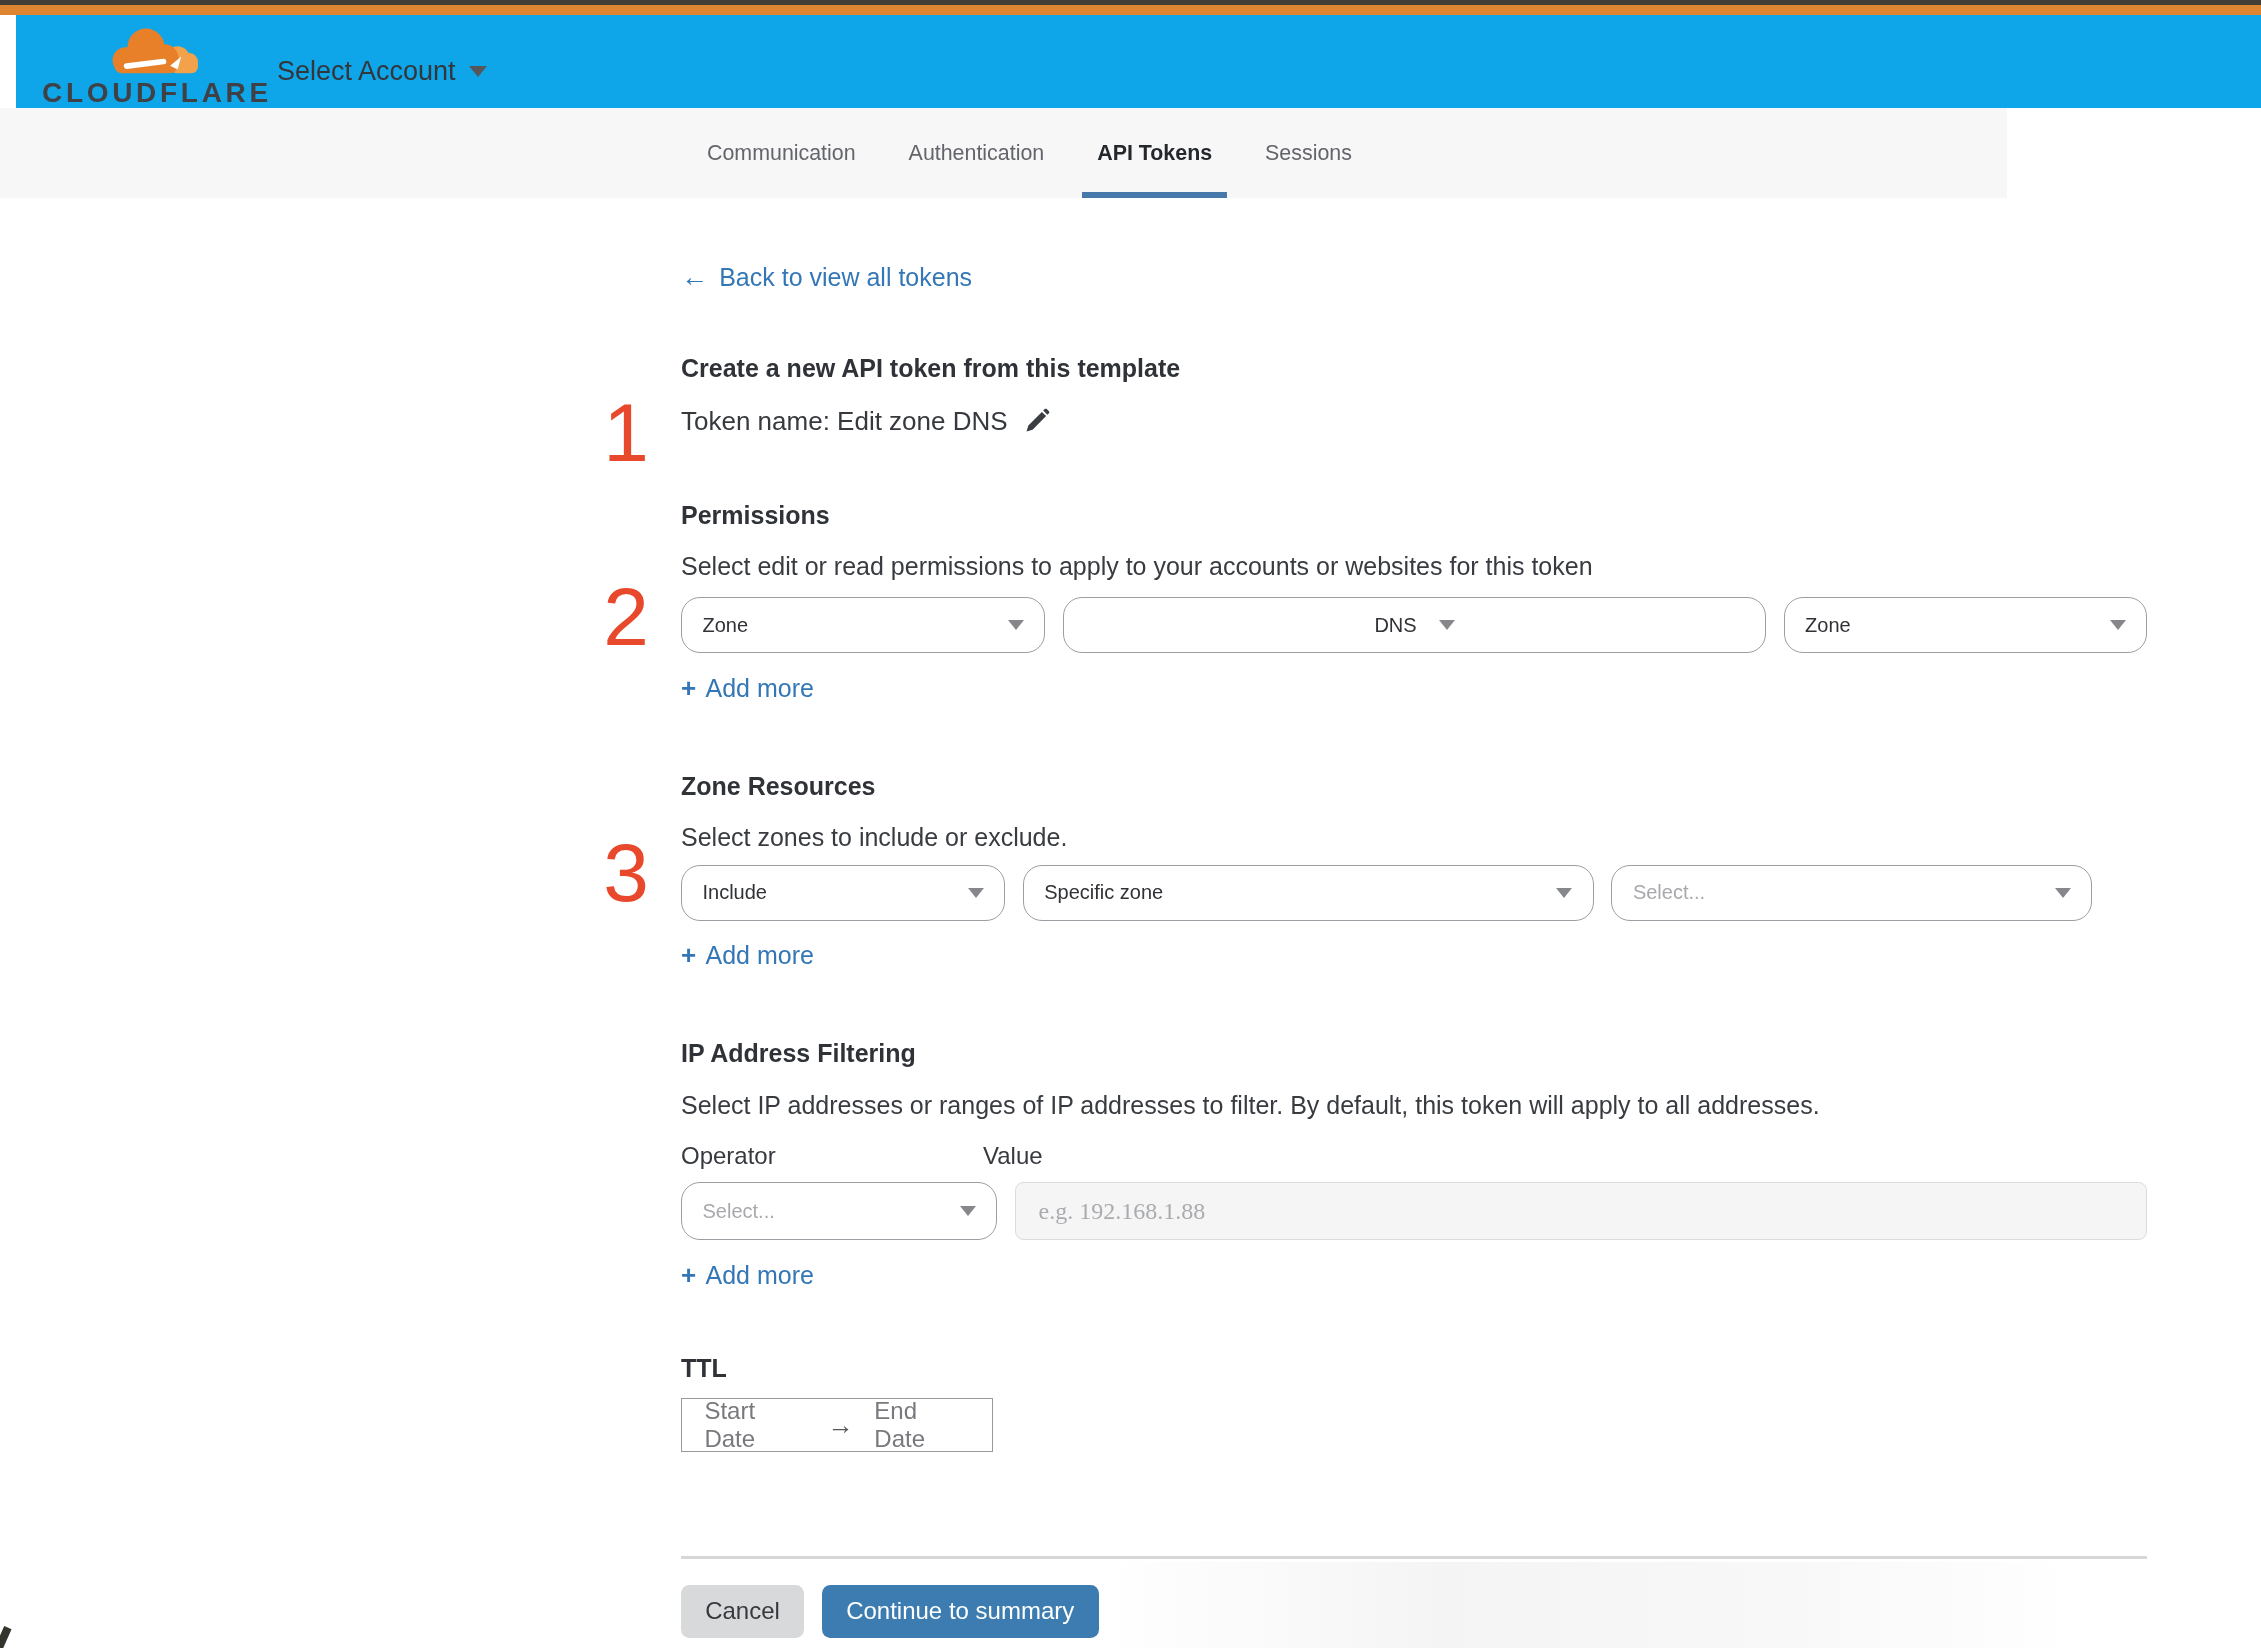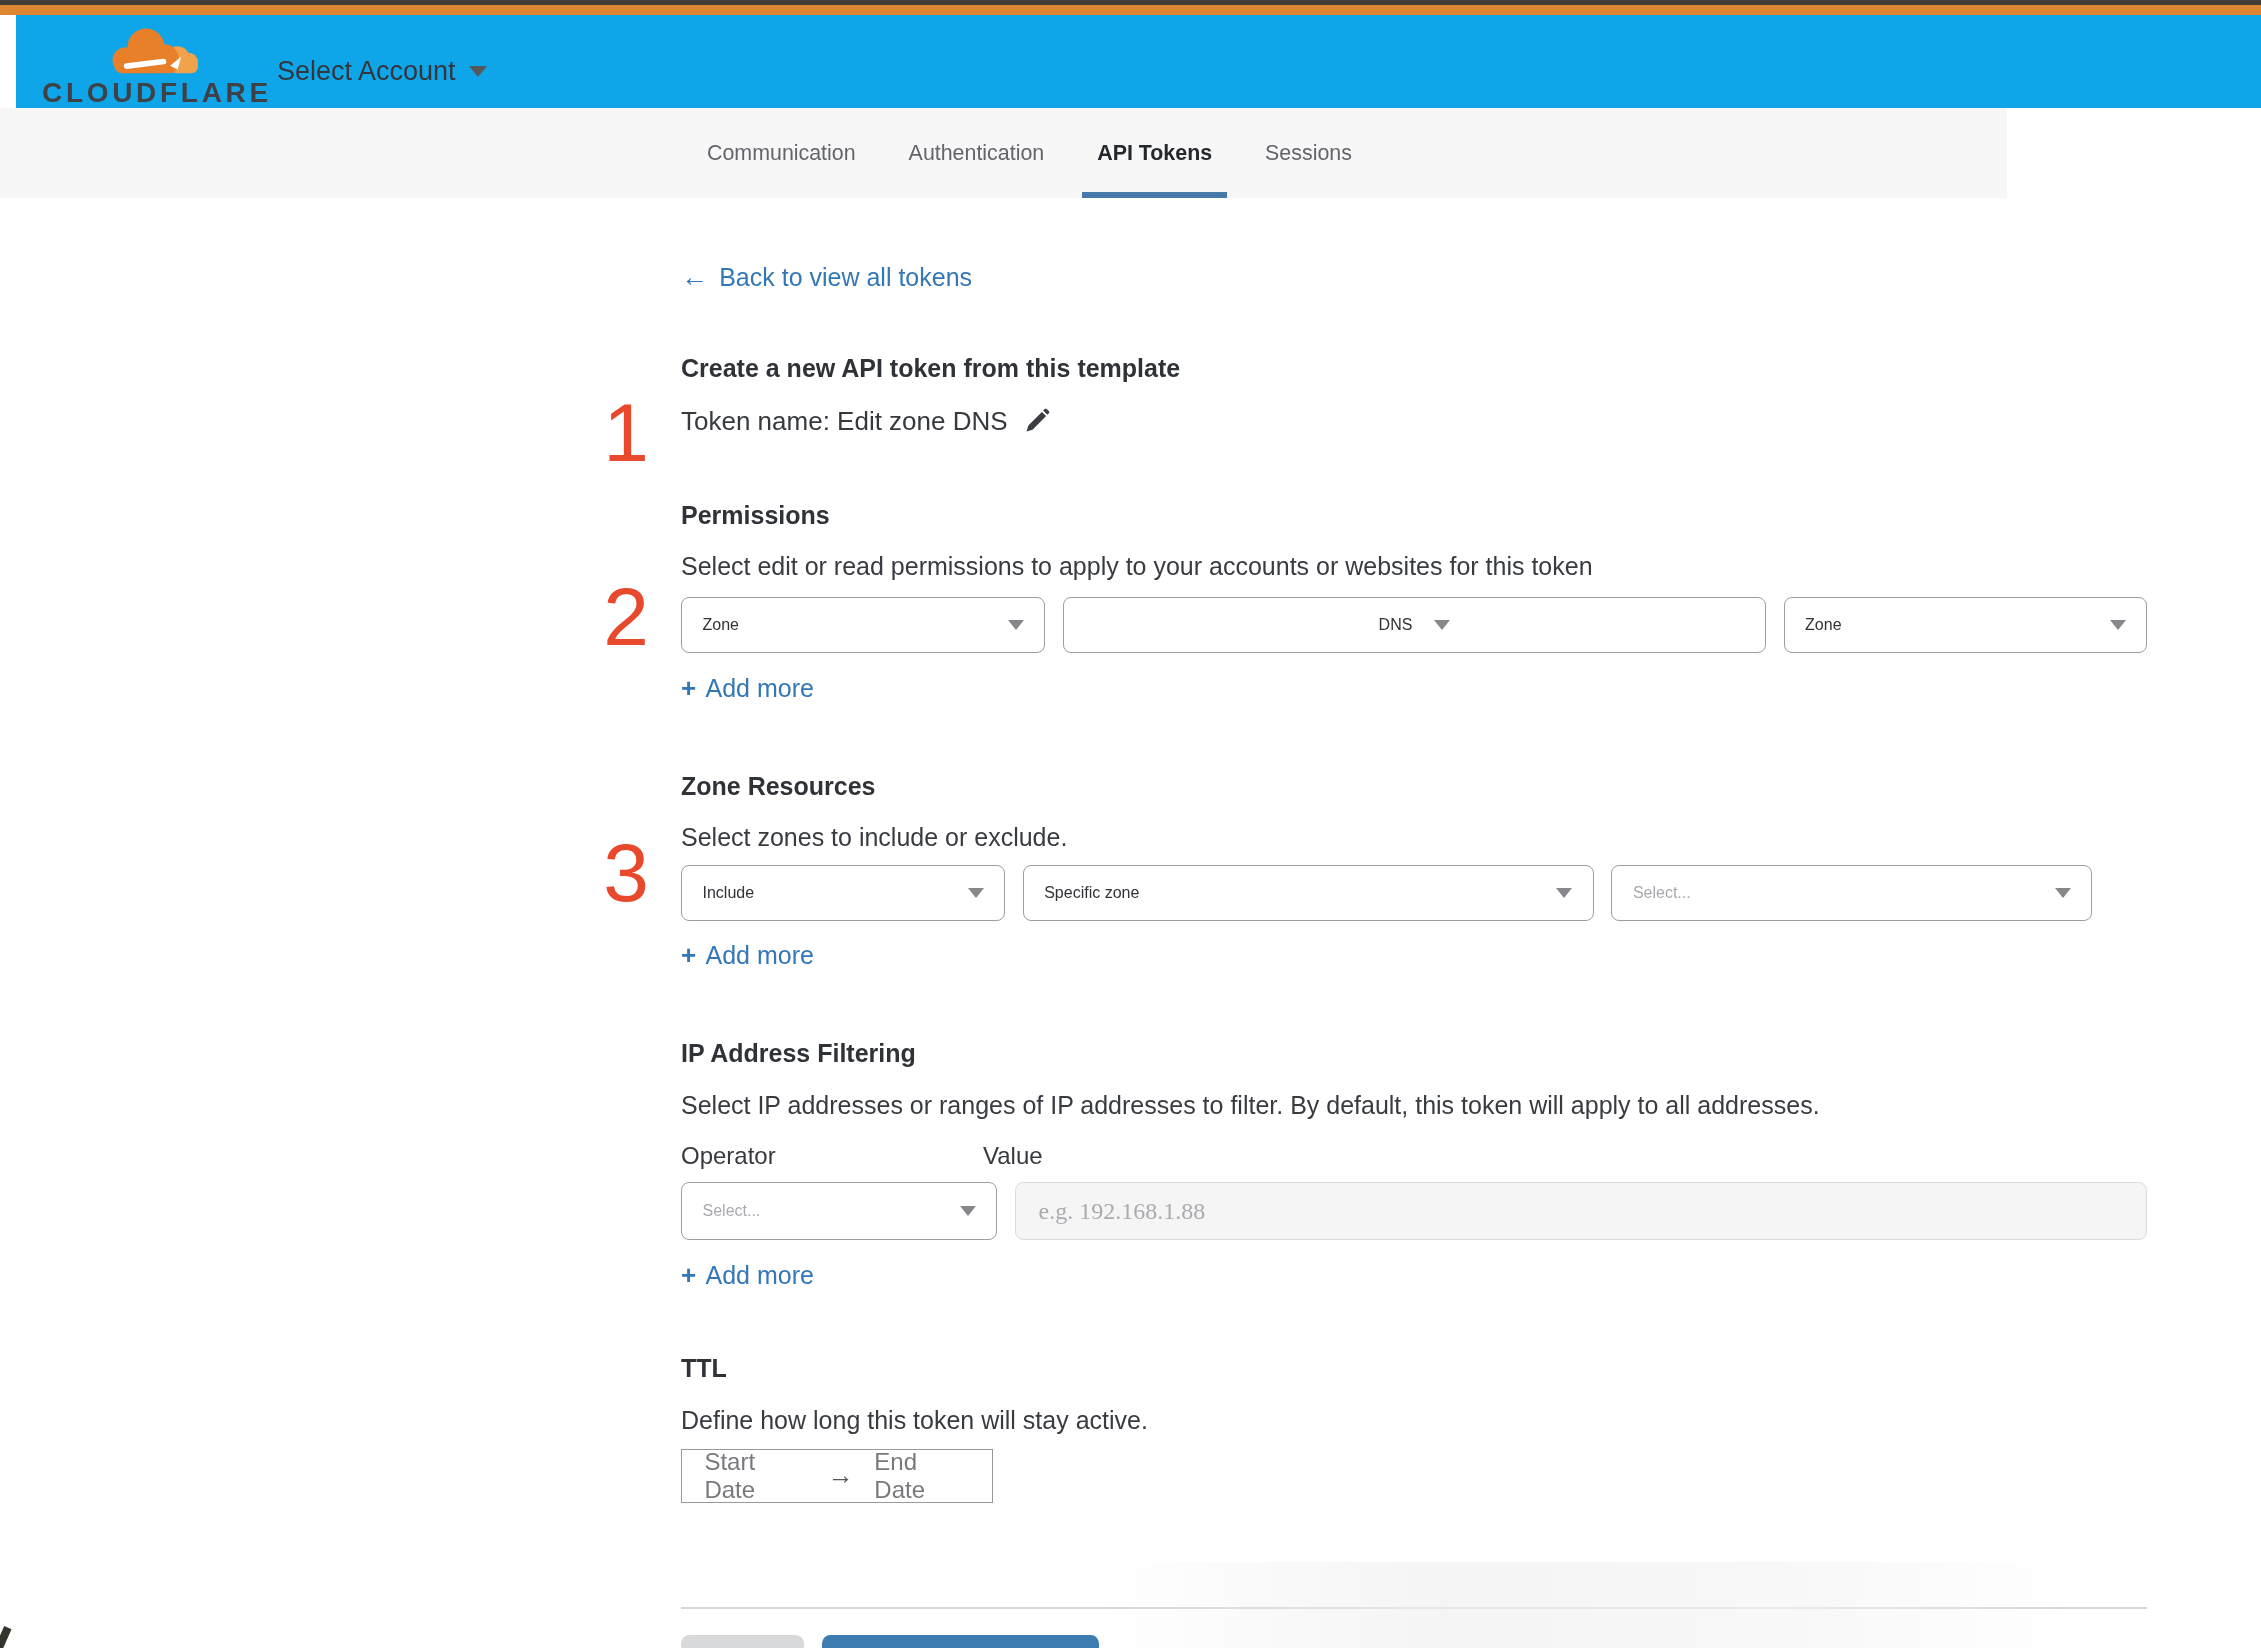--- a/index.html
+++ b/index.html
@@ -46,23 +46,23 @@
   .token-row { margin-top:18.6px; display:flex; align-items:center; gap:15px; font-size:26px;
     line-height:34px; color:#36393e; }
   .pencil { cursor:pointer; }
 
   .sec-heading { font-size:25px; line-height:34px; font-weight:bold; color:#2f3237; }
   .sec-desc { margin-top:18.6px; font-size:25px; line-height:32px; color:#383b40; }
   .mt-perm { margin-top:60px; } .mt-zone { margin-top:65px; } .mt-ip { margin-top:65px; }
   .mt-ttl { margin-top:60px; }
 
   .row { display:flex; gap:17.7px; margin-top:15px; }
-  .select { height:56px; border:1.9px solid #9b9ea3; border-radius:8px; background:#ffffff;
+  .select { height:56px; border:1.9px solid #9b9ea3; border-radius:19px; background:#ffffff;
     display:flex; align-items:center; justify-content:space-between; padding:0 20.5px;
-    font-size:16px; color:#303236; cursor:pointer;gap:22px; }
+    font-size:20px; color:#303236; cursor:pointer;gap:22px; }
   .select .caret { border-left:8.4px solid transparent; border-right:8.4px solid transparent;
     border-top:10.3px solid #85878b; }
   .select .ph { color:#a7a9ad; }
   .w391 { width:365px; } .w755 { width:704px;justify-content:center; } .w390 { width:364px; }
   .w305 { width:324px; } .w613 { width:571px; } .w516 { width:481px; }
 
   .addmore { margin-top:18.6px; display:inline-flex; align-items:center; gap:9.3px; font-size:25px;
     line-height:32px; color:#3477b6; cursor:pointer; text-decoration:none; }
   .addmore .plus { font-weight:bold; font-size:26px; }
 
@@ -202,21 +202,20 @@
       <span class="caret"></span>
     </div>
     <input class="value-input" type="text" disabled="" placeholder="e.g. 192.168.1.88" style="">
   </div>
   <a class="addmore">
     <span class="plus">+</span>
     <span>Add more</span>
   </a>
 
   <h2 class="sec-heading mt-ttl">TTL</h2>
-  <div class="sec-desc">Define how long this token will stay active.</div>
   <div class="ttl-box">
     <span>Start Date</span>
     <span class="ttl-arrow">→</span>
     <span>End Date</span>
   </div>
 
   <div class="divider"></div>
 
   <div class="btn-row">
     <button class="btn btn-cancel">Cancel</button>

